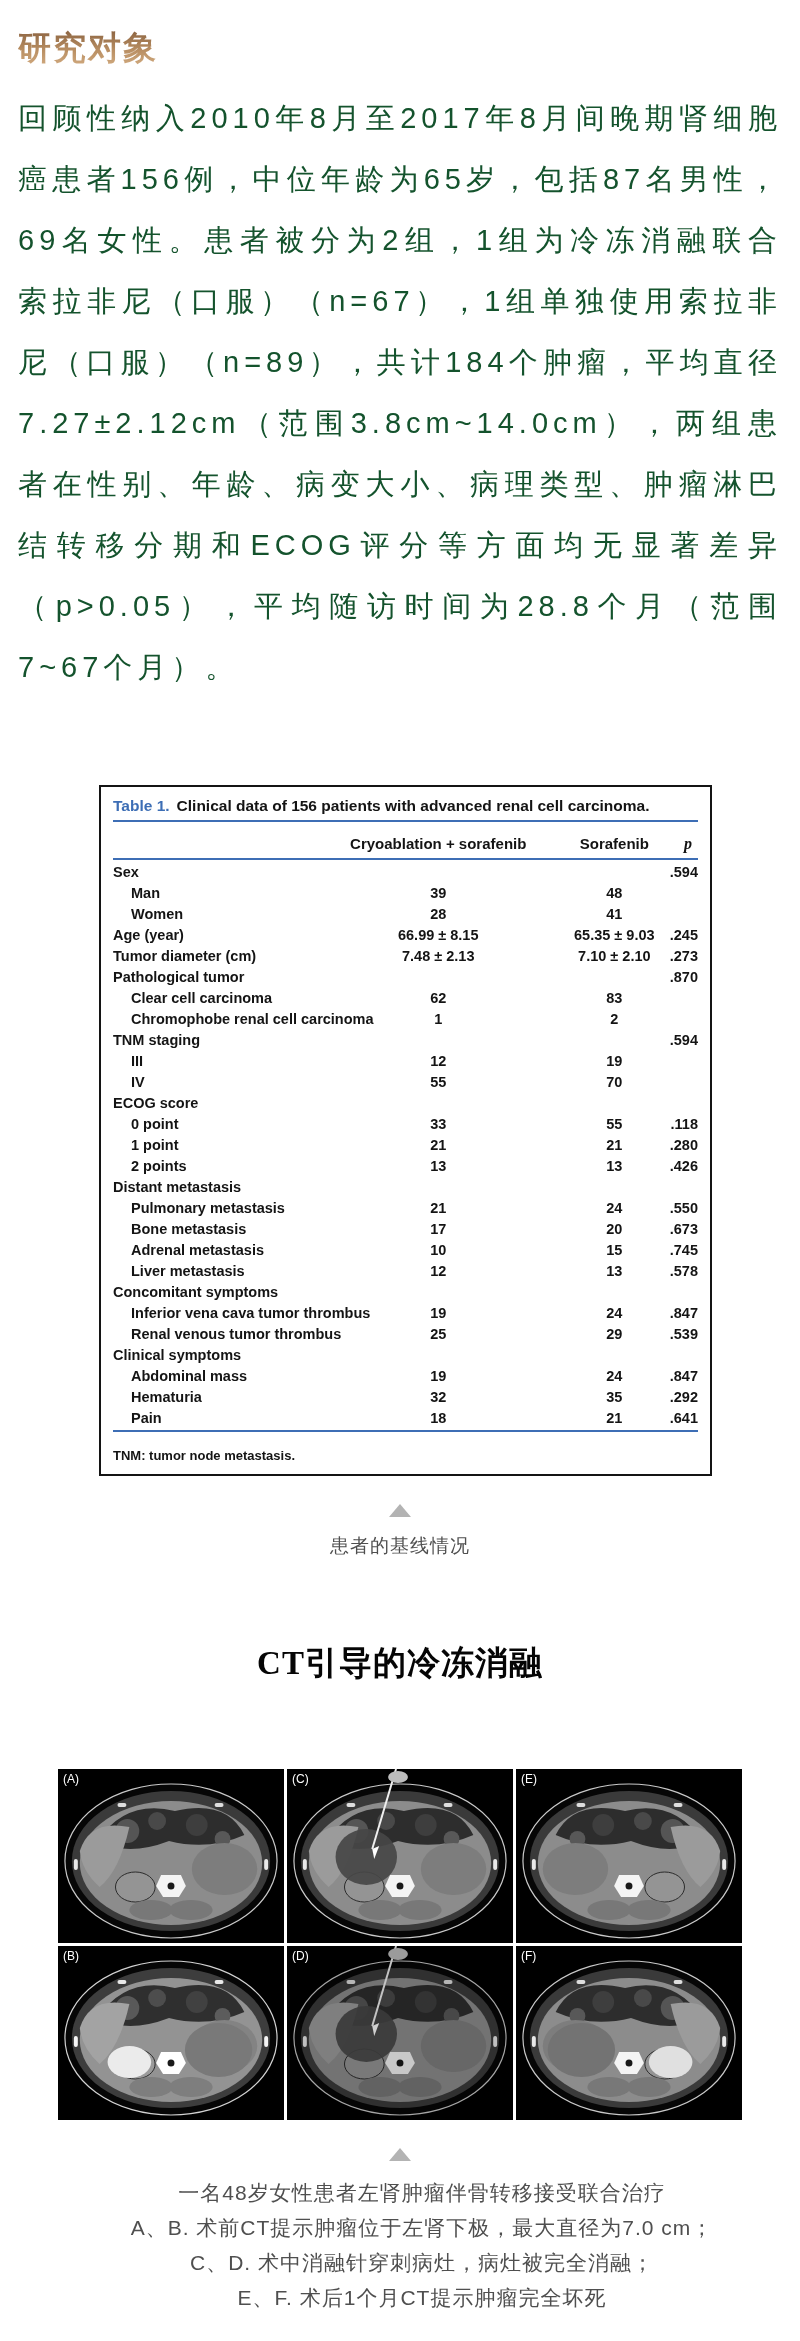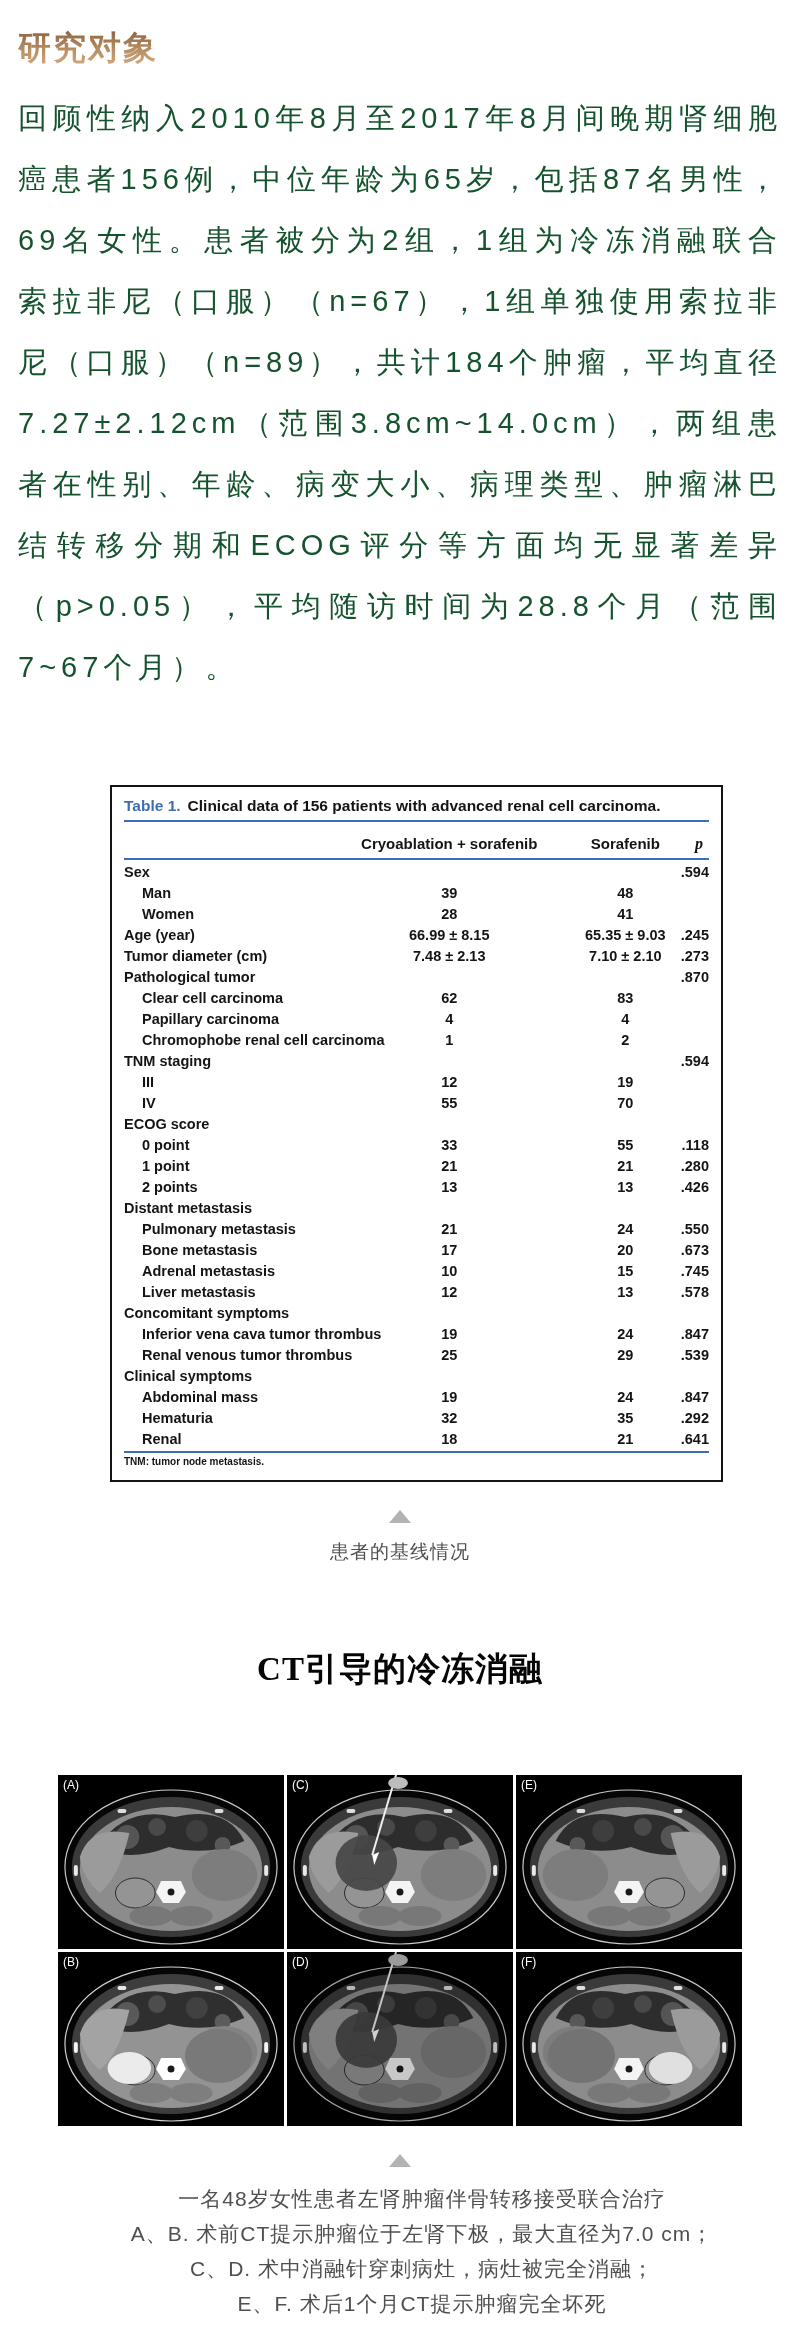--- a/index.html
+++ b/index.html
@@ -62,21 +62,21 @@
   table.clin col.cg-p{width:5.5%;}
   table.clin td{
     padding:0;height:21px;font-size:14.5px;font-weight:700;color:#141414;
     line-height:21px;vertical-align:middle;
   }
   td.c-label{text-align:left;white-space:nowrap;overflow:visible;}
   tr.indent td.c-label{padding-left:18px;}
   td.c-v1,td.c-v2{text-align:center;white-space:nowrap;}
   td.c-p{text-align:right;white-space:nowrap;}
   .t-footrule{border-top:2px solid #3d6eb5;margin-top:1px;}
-  .t-footnote{font-size:10px;font-weight:700;color:#141414;padding-top:0;line-height:18px;}
+  .t-footnote{font-size:13px;font-weight:700;color:#141414;padding-top:15px;line-height:18px;}
 
   
   .tri{
     width:0;height:0;margin:28px auto 0;
     border-left:11px solid transparent;border-right:11px solid transparent;
     border-bottom:13px solid #b3b3b3;
   }
   .fig-cap{
     margin-top:15px;text-align:center;
     font-size:19px;line-height:27px;color:#4f4f4f;letter-spacing:1px;
@@ -118,21 +118,21 @@
 <body>
 
 <div class="content">
 
   <h2 class="h-gold-wrap"><span class="h-gold">研究对象</span></h2>
 
   <p class="study-par">回顾性纳入2010年8月至2017年8月间晚期肾细胞癌患者156例，中位年龄为65岁，包括87名男性，69名女性。患者被分为2组，1组为冷冻消融联合索拉非尼（口服）（n=67），1组单独使用索拉非尼（口服）（n=89），共计184个肿瘤，平均直径7.27±2.12cm（范围3.8cm~14.0cm），两组患者在性别、年龄、病变大小、病理类型、肿瘤淋巴结转移分期和ECOG评分等方面均无显著差异（p&gt;0.05），平均随访时间为28.8个月（范围7~67个月）。</p>
 
 </div>
 
-<figure style="margin:15px;">
+<figure style="margin:4px;">
   <div class="table-fig">
     <div class="t-title">
       <span class="t-label">Table 1.</span><span>Clinical data of 156 patients with advanced renal cell carcinoma.</span>
     </div>
     <div class="t-head">
       <span class="th-stub"></span>
       <span class="th-c1">Cryoablation + sorafenib</span>
       <span class="th-c2">Sorafenib</span>
       <span class="th-p">p</span>
     </div>
@@ -180,26 +180,20 @@
     <td class="c-v2"></td>
     <td class="c-p">.870</td>
   </tr>
           <tr class="indent">
     <td class="c-label">Clear cell carcinoma</td>
     <td class="c-v1">62</td>
     <td class="c-v2">83</td>
     <td class="c-p"></td>
   </tr>
           <tr class="indent">
-    <td class="c-label">Papillary carcinoma</td>
-    <td class="c-v1">4</td>
-    <td class="c-v2">4</td>
-    <td class="c-p"></td>
-  </tr>
-          <tr class="indent">
     <td class="c-label">Chromophobe renal cell carcinoma</td>
     <td class="c-v1">1</td>
     <td class="c-v2">2</td>
     <td class="c-p"></td>
   </tr>
           <tr>
     <td class="c-label">TNM staging</td>
     <td class="c-v1"></td>
     <td class="c-v2"></td>
     <td class="c-p">.594</td>
@@ -300,21 +294,21 @@
     <td class="c-v2">24</td>
     <td class="c-p">.847</td>
   </tr>
           <tr class="indent">
     <td class="c-label">Hematuria</td>
     <td class="c-v1">32</td>
     <td class="c-v2">35</td>
     <td class="c-p">.292</td>
   </tr>
           <tr class="indent">
-    <td class="c-label">Renal</td>
+    <td class="c-label">Pain</td>
     <td class="c-v1">18</td>
     <td class="c-v2">21</td>
     <td class="c-p">.641</td>
   </tr>
         </tbody>
     </table>
     <div class="t-footrule"></div>
     <div class="t-footnote">TNM: tumor node metastasis.</div>
   </div>
 

